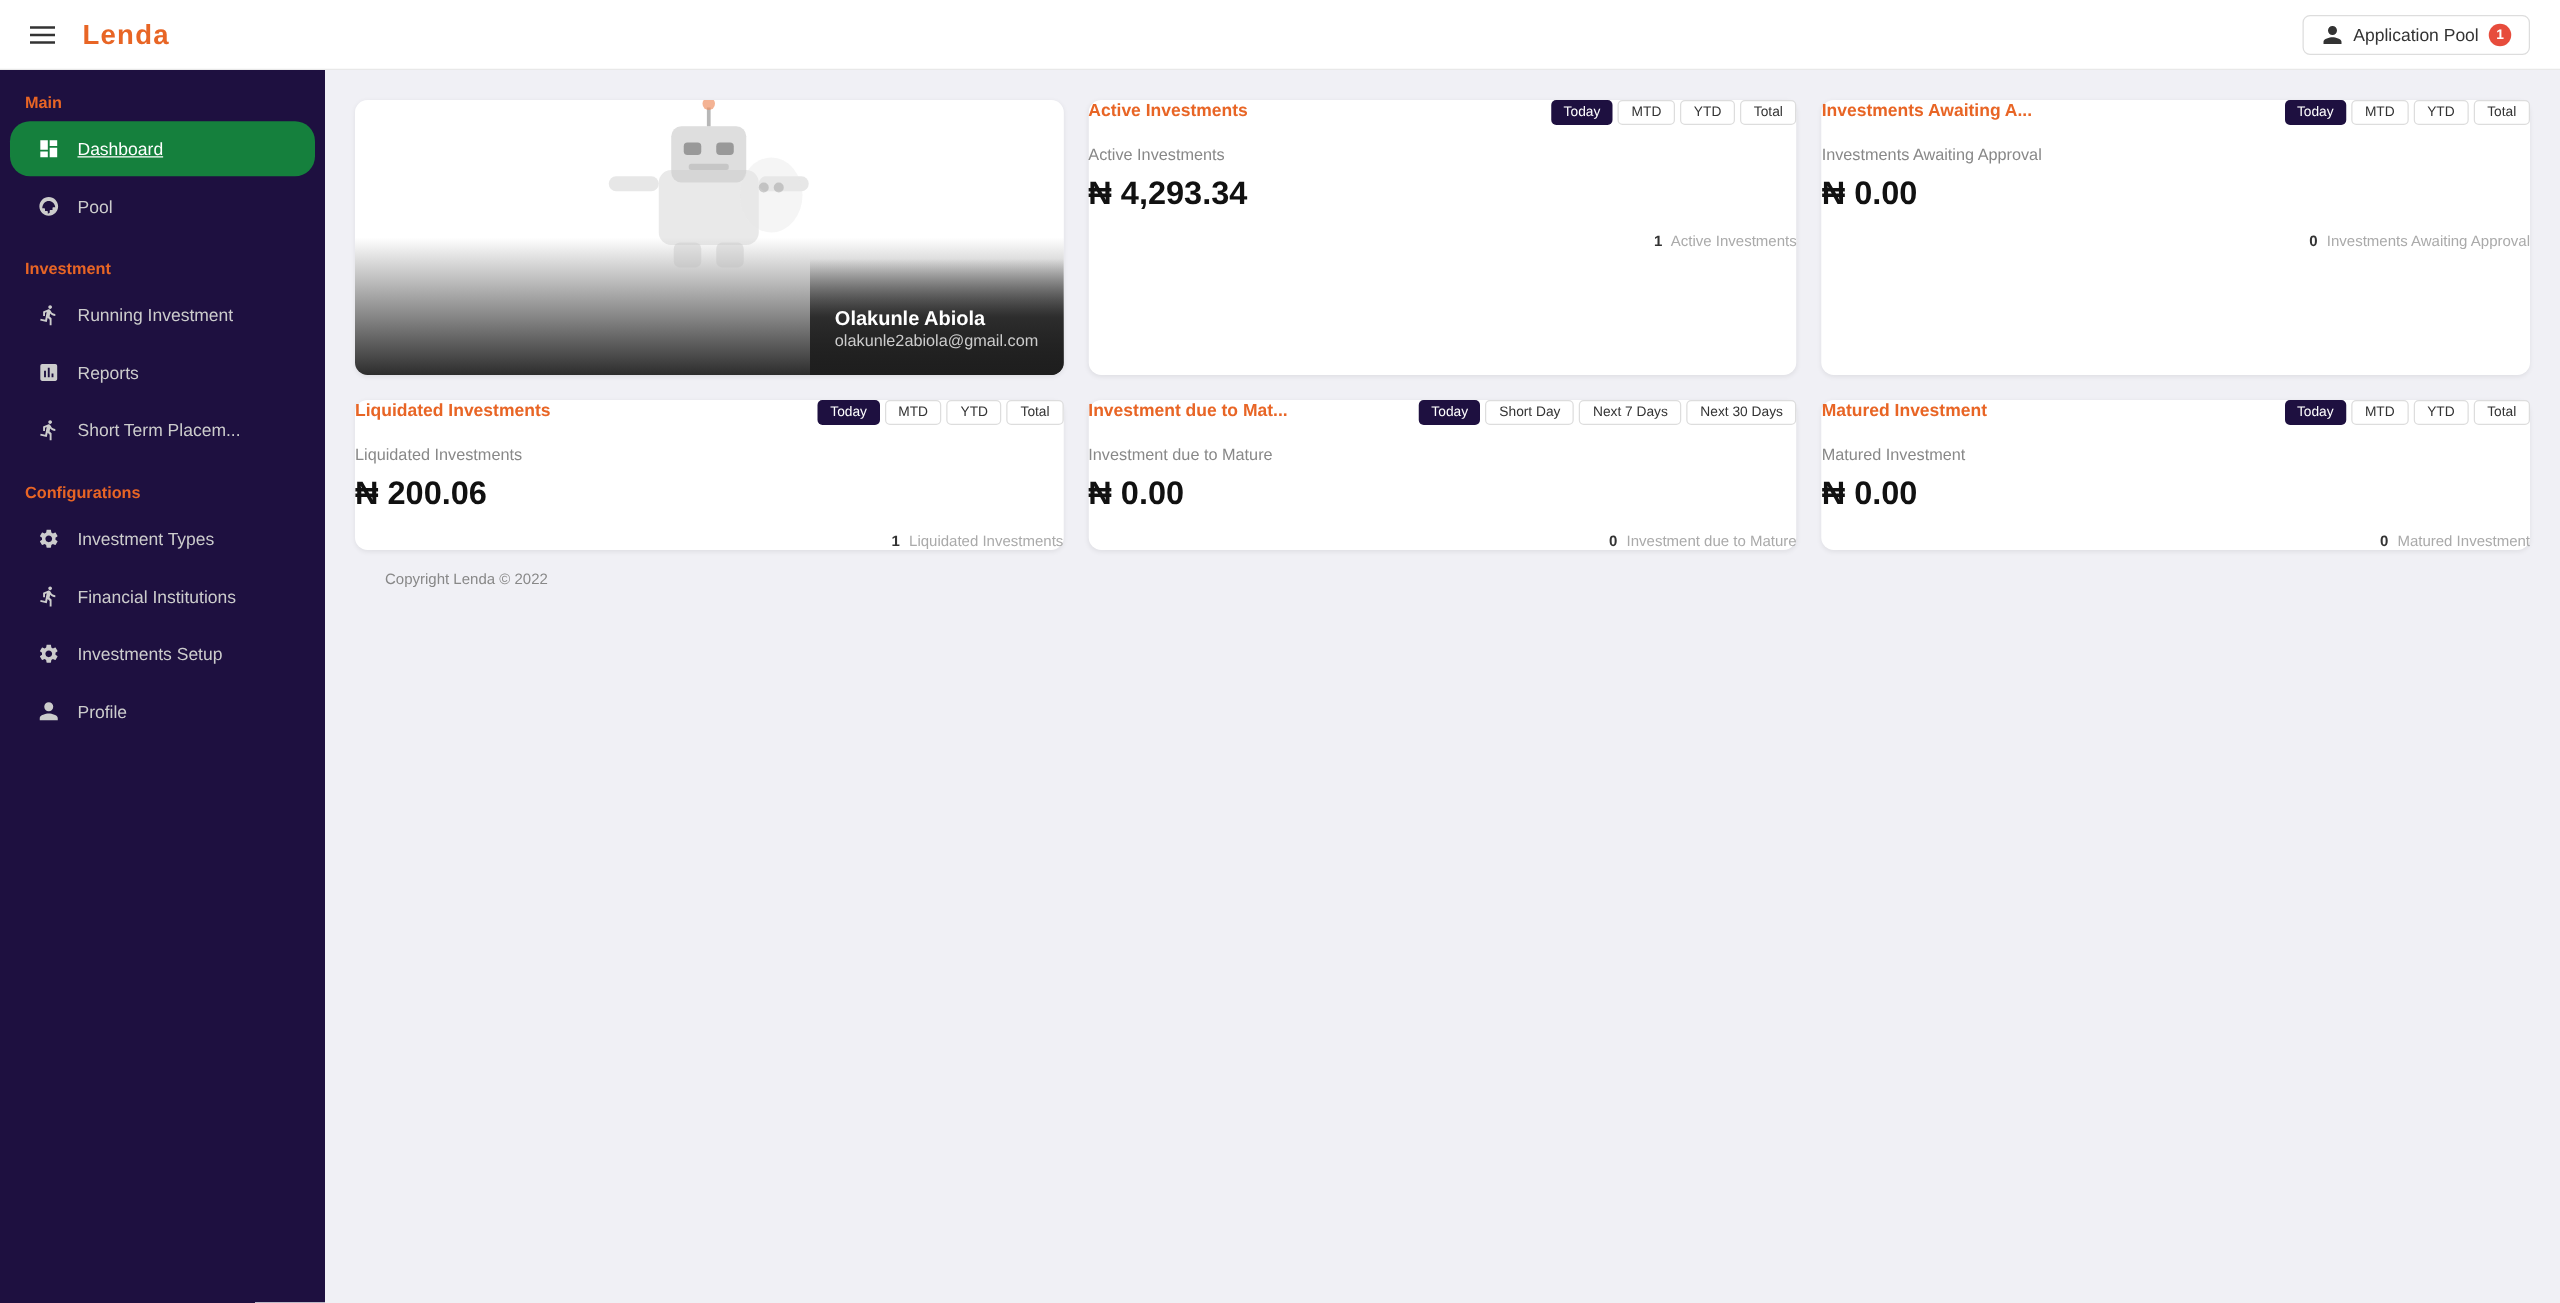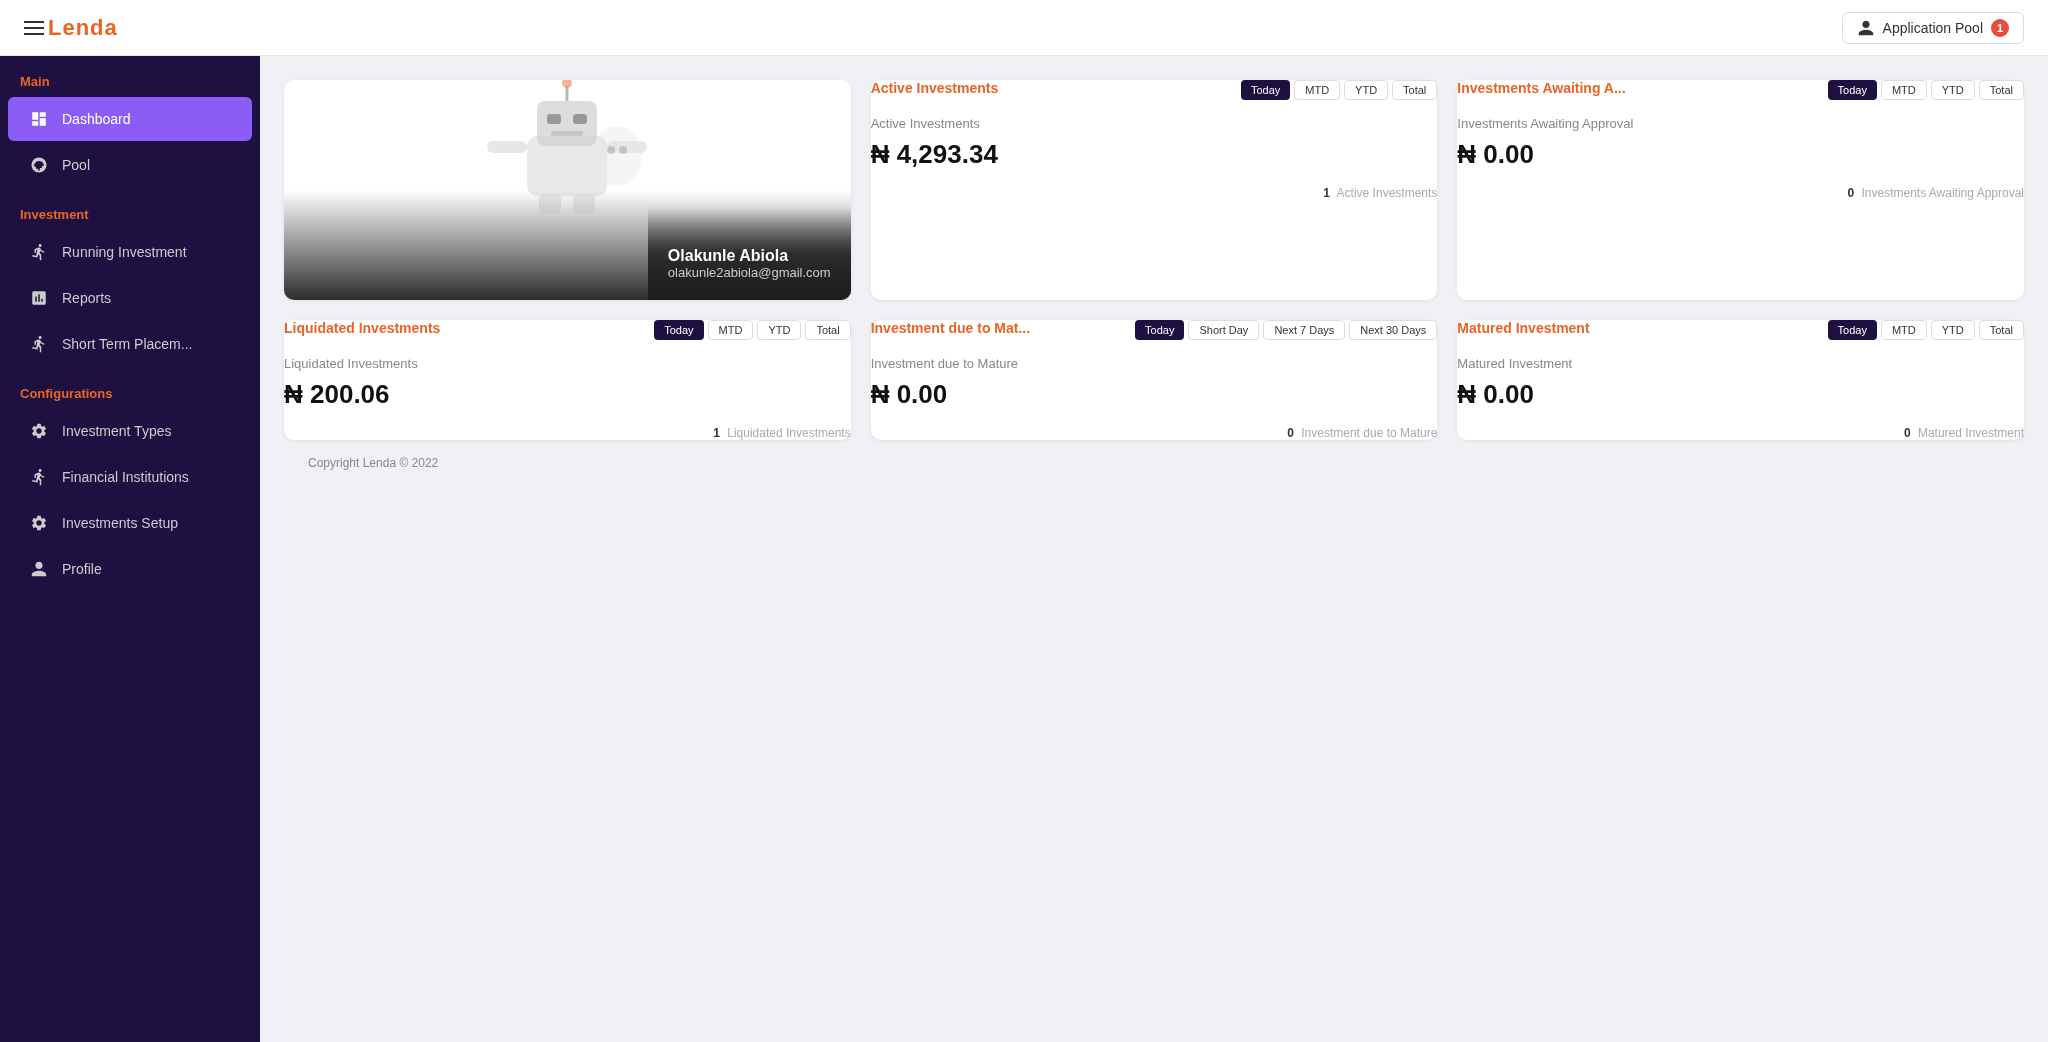--- a/index.html
+++ b/index.html
@@ -10,21 +10,21 @@
       background: #fff;
       height: 56px;
       display: flex;
       align-items: center;
       justify-content: space-between;
       padding: 0 24px;
       border-bottom: 1px solid #e8e8e8;
       z-index: 100;
       flex-shrink: 0;
     }
-    .navbar-left { display: flex; align-items: center; gap: 4px; }
+    .navbar-left { display: flex; align-items: center; gap: 22px; }
     .hamburger { display: flex; flex-direction: column; gap: 4px; cursor: pointer; }
     .hamburger span { display: block; width: 20px; height: 2px; background: #333; }
     .logo { color: #e86525; font-size: 22px; font-weight: 700; letter-spacing: 1px; }
     .navbar-right { display: flex; align-items: center; gap: 8px; }
     .app-pool-btn {
       display: flex; align-items: center; gap: 8px;
       background: #fff; border: 1px solid #ddd; border-radius: 6px;
       padding: 6px 14px; cursor: pointer; font-size: 14px; color: #333;
     }
     .app-pool-btn .badge {
@@ -52,21 +52,21 @@
       font-weight: 600;
       padding: 18px 20px 8px;
       text-transform: none;
     }
     .sidebar-item {
       display: flex; align-items: center; gap: 12px;
       padding: 11px 20px;
       cursor: pointer; font-size: 14px; color: #ccc;
       border-radius: 4px; margin: 0 8px 2px;
     }
-    .sidebar-item.active { background: #8b5cf6; color: #fff; border-radius: 6px; }
+    .sidebar-item.active { background: #15803d; color: #fff; border-radius: 16px; text-decoration: underline; }
     .sidebar-item .icon { width: 22px; height: 22px; display: flex; align-items: center; justify-content: center; }
 
     
     .main-content { flex: 1; overflow-y: auto; padding: 24px; }
 
     
     .cards-grid {
       display: grid;
       grid-template-columns: repeat(3, 1fr);
       gap: 20px;

